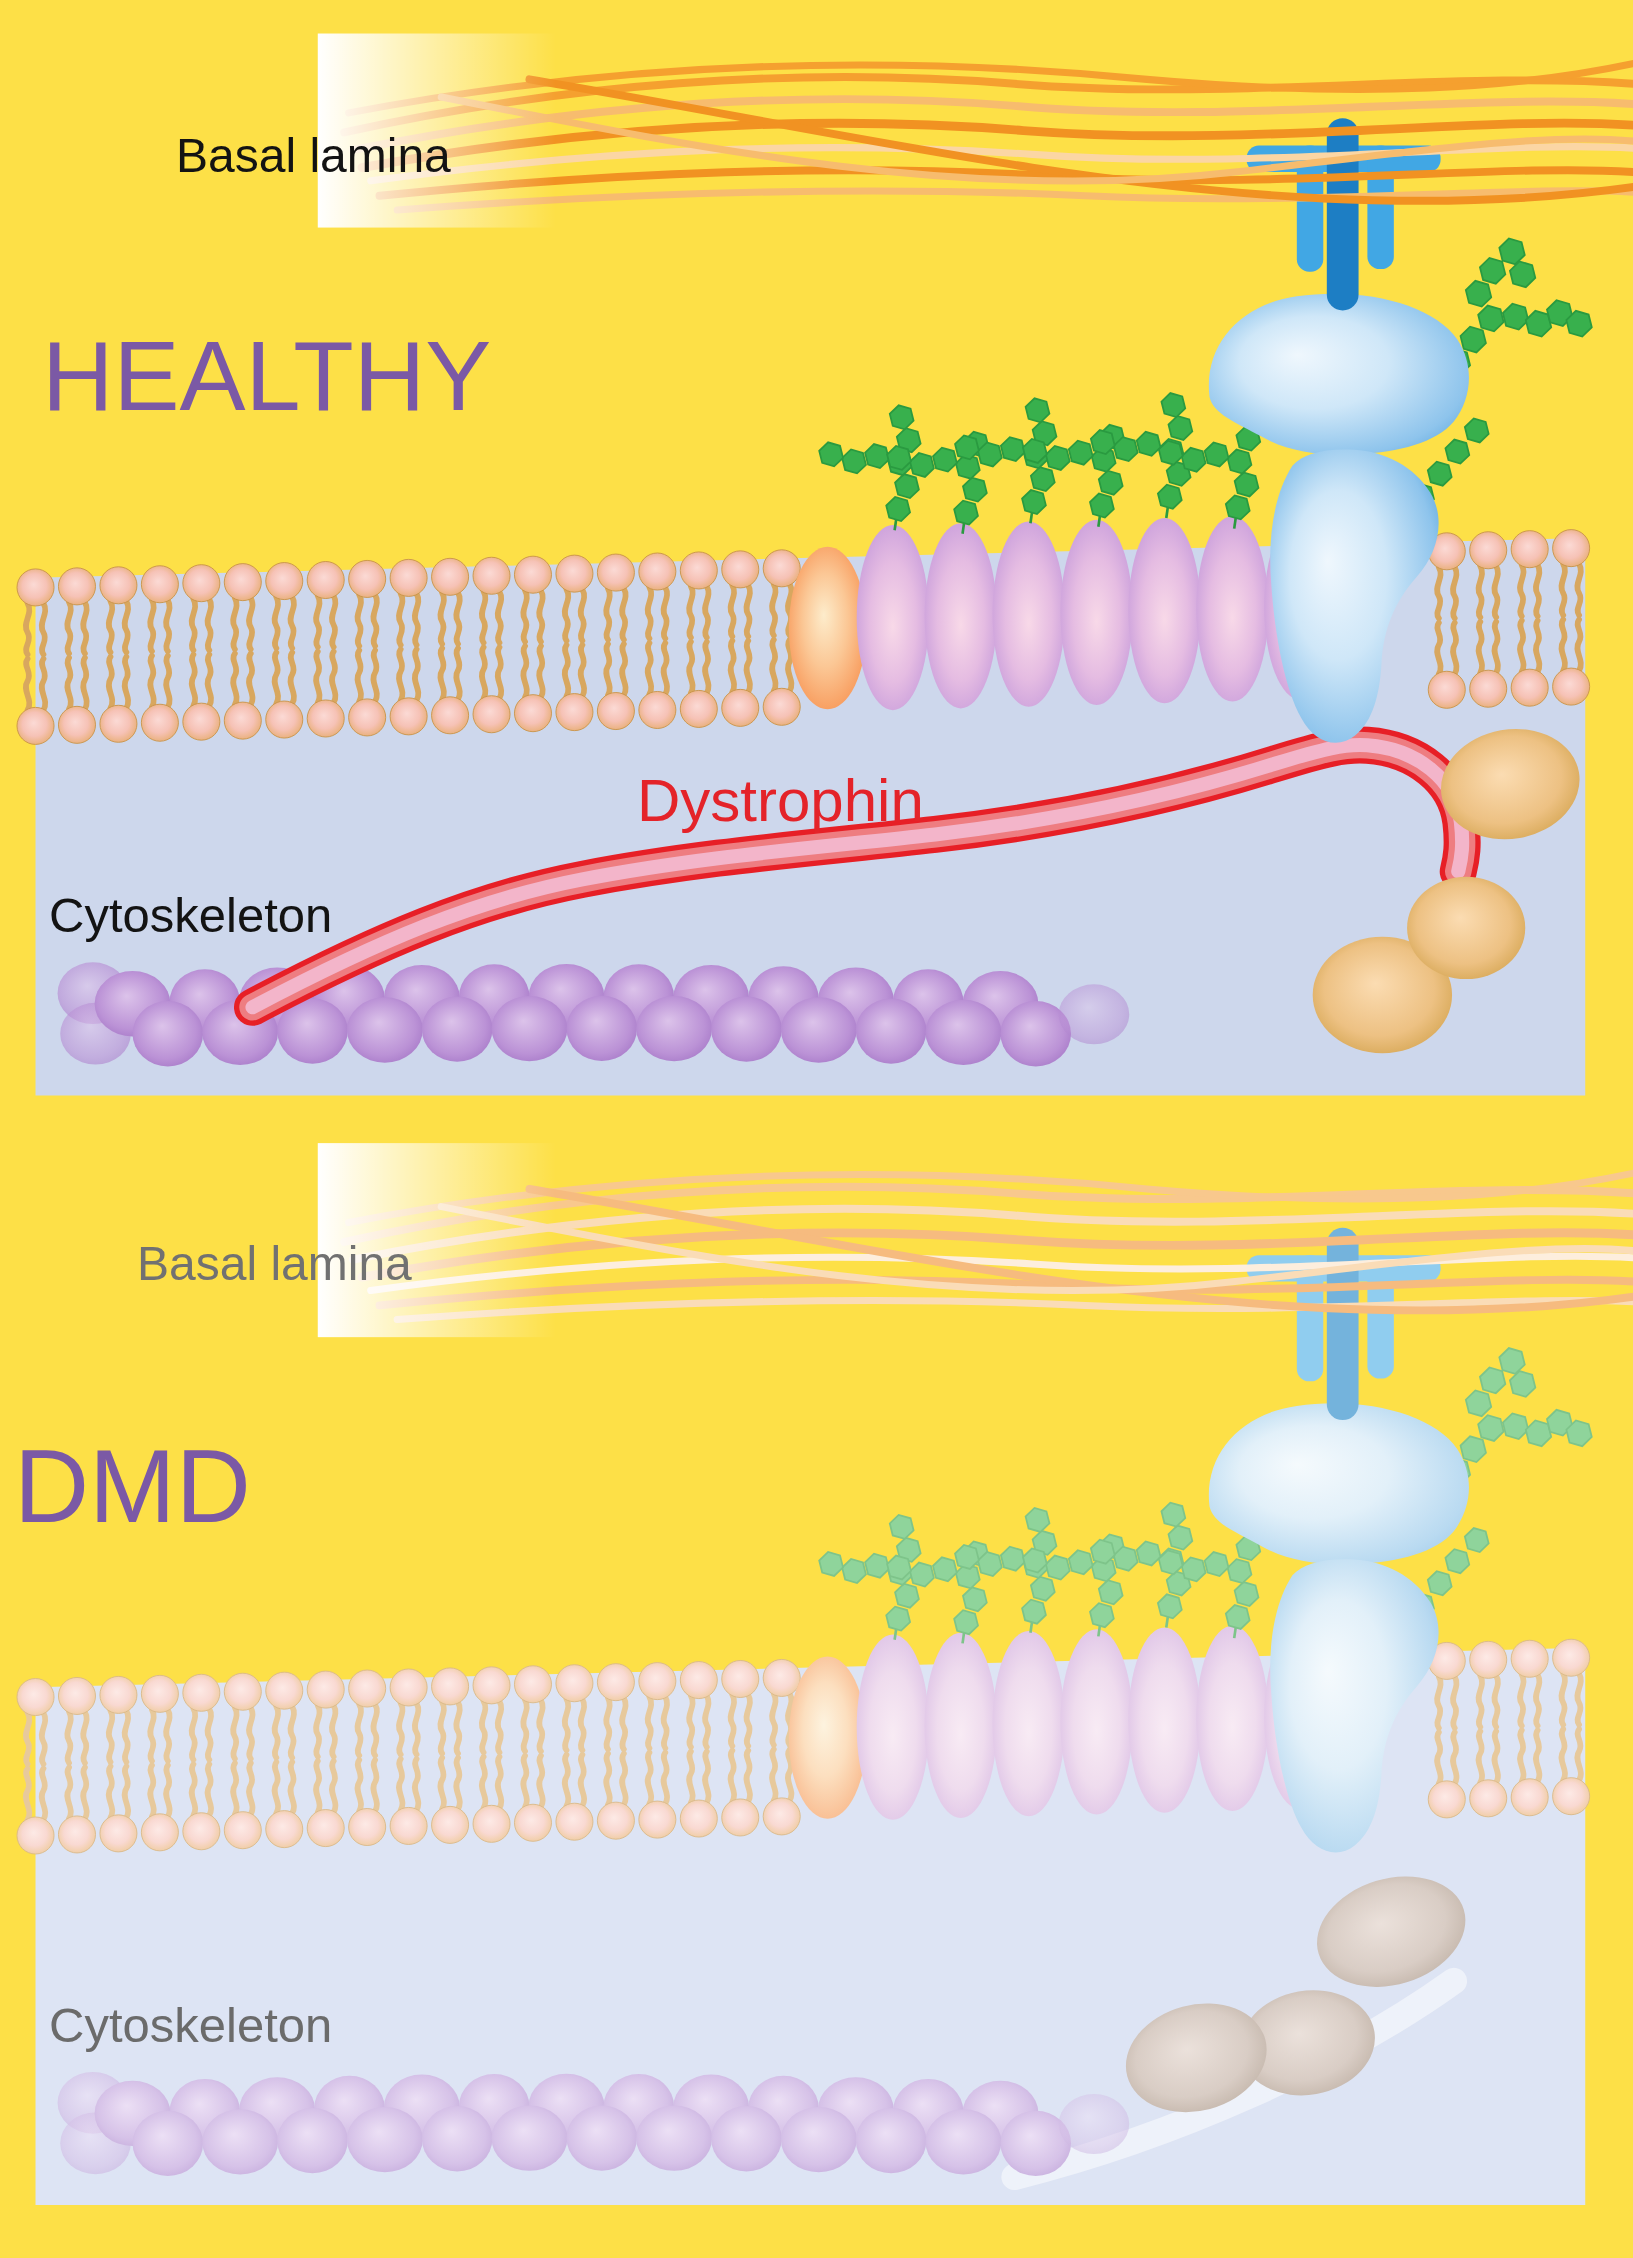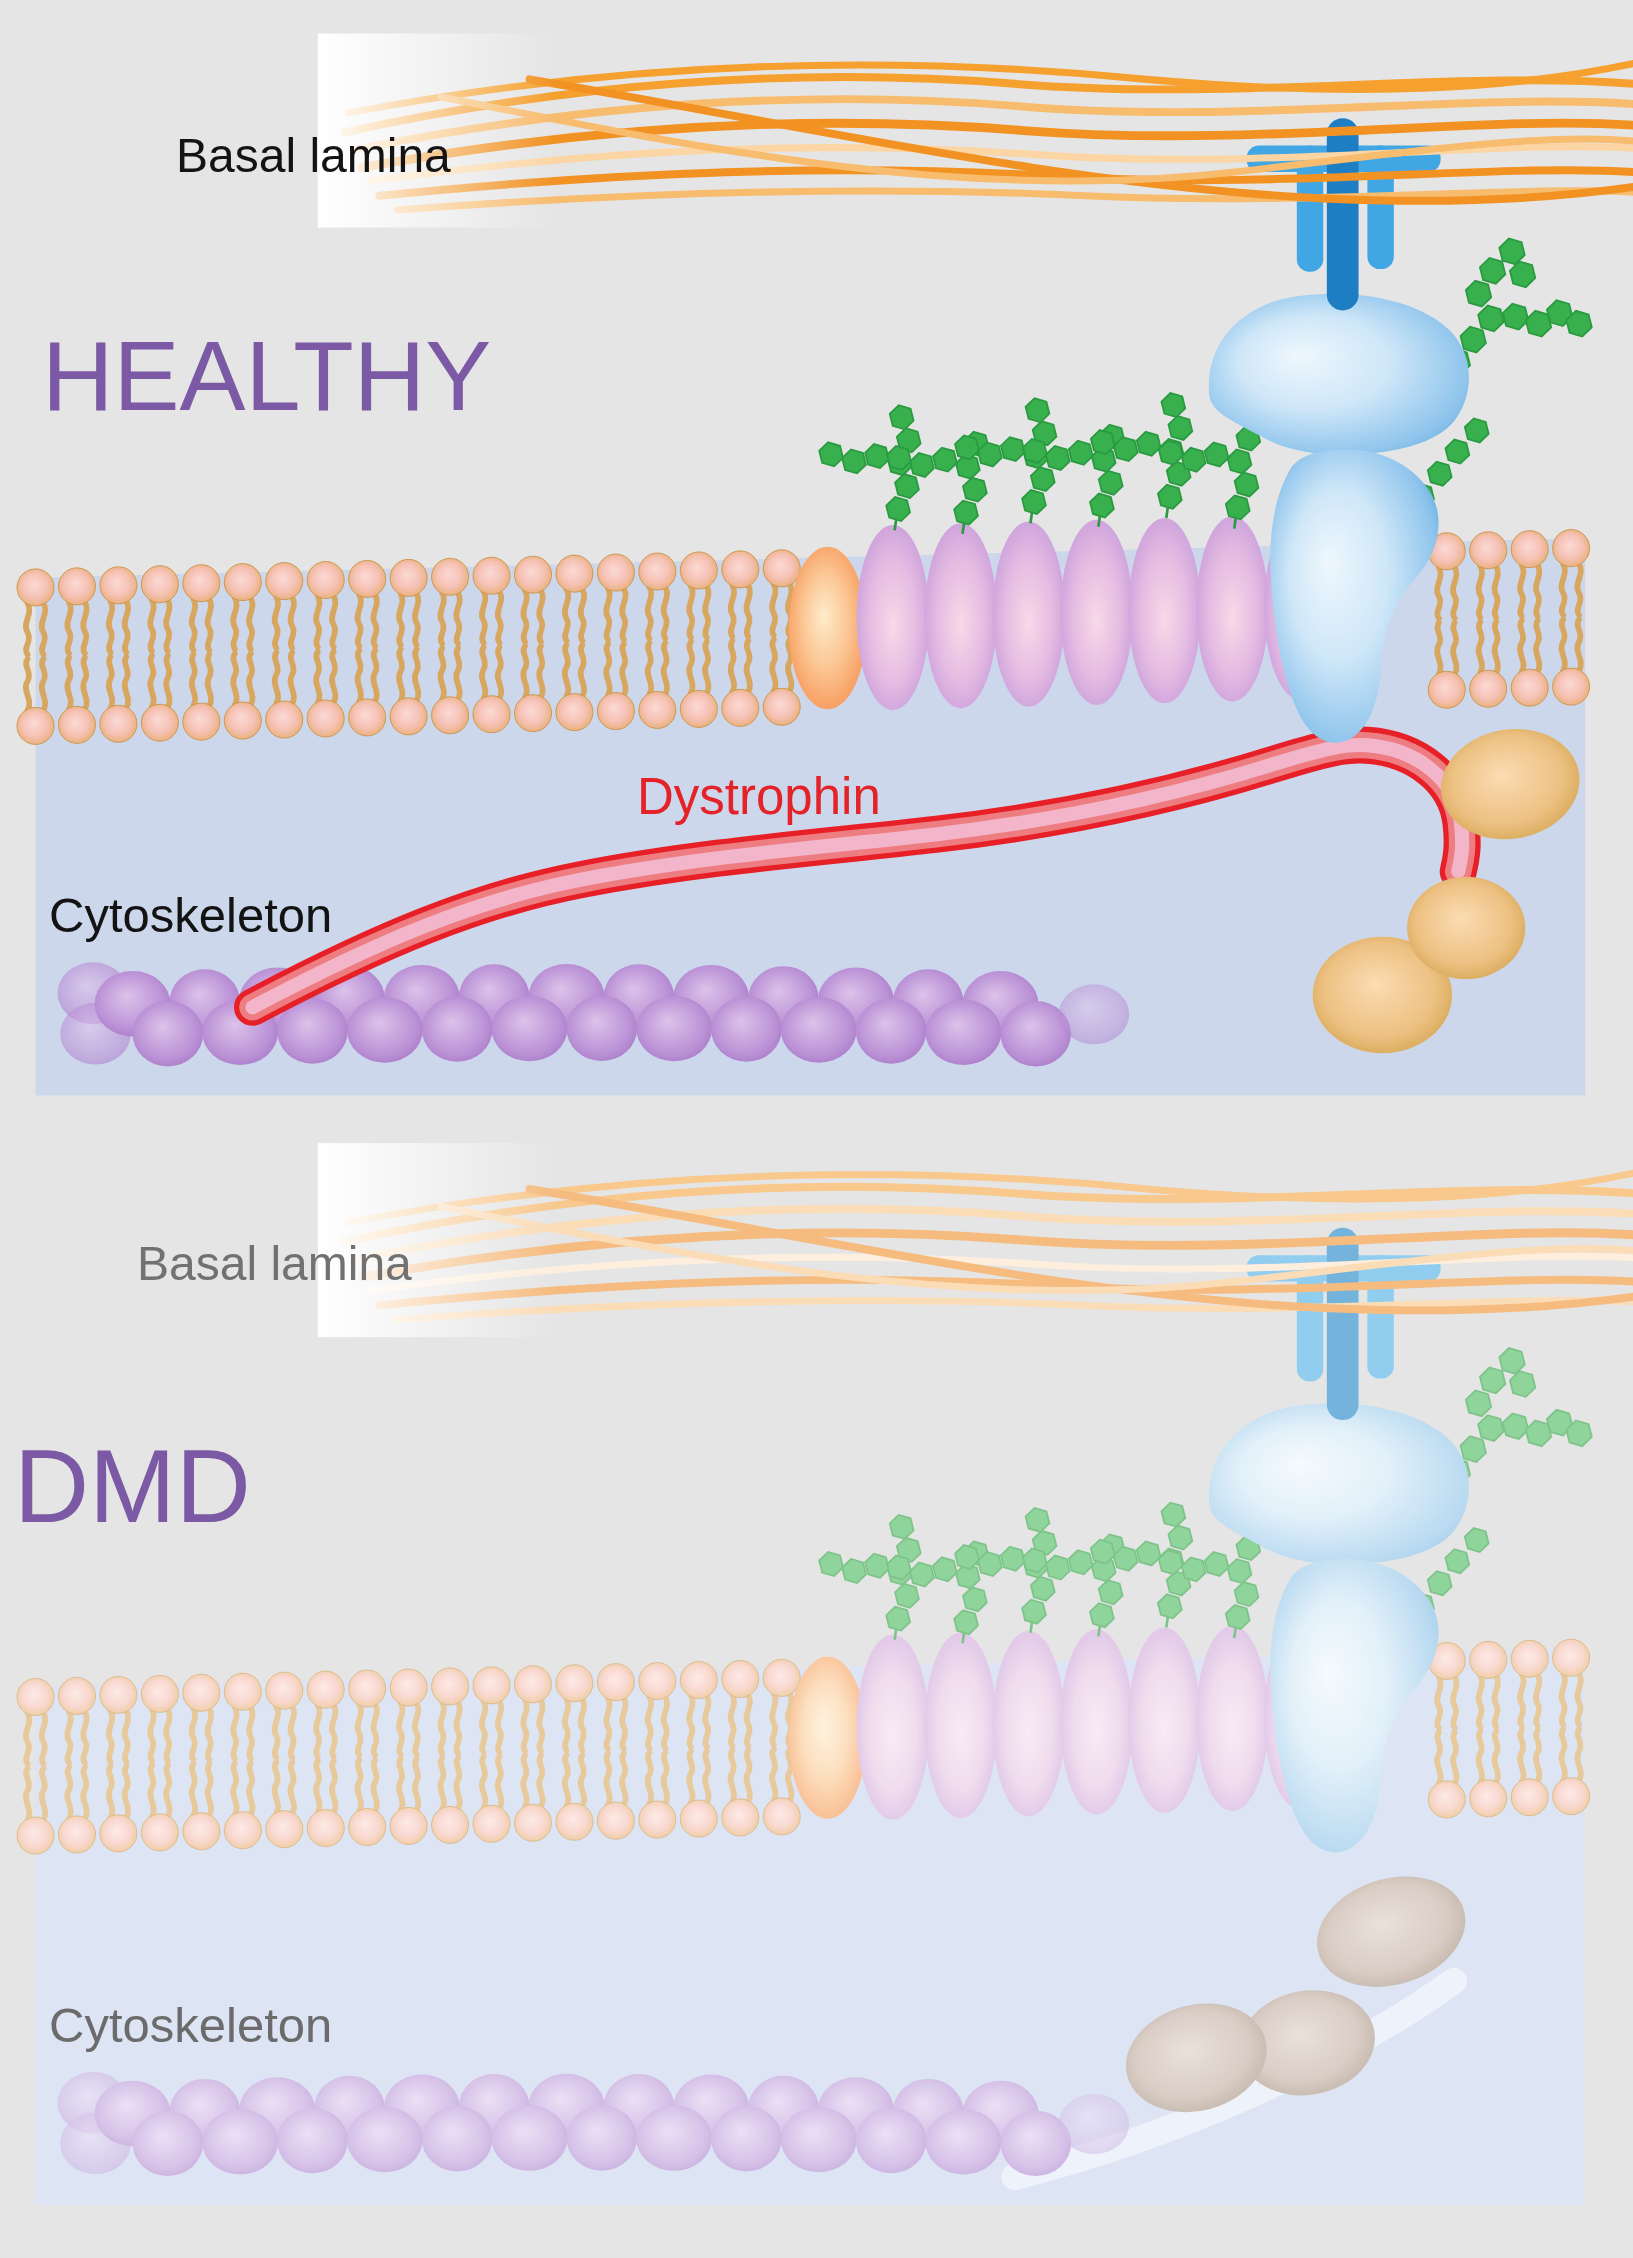--- a/index.html
+++ b/index.html
@@ -1,22 +1,22 @@
 <!DOCTYPE html>
 <html style="font-size:14px"><head>
 <meta charset="utf-8">
 <style>
   html,body{margin:0;padding:0;background:#ffffff;}
-  #stage{position:relative;width:1634px;height:2258px;background:#e5e5e5;overflow:hidden;
+  #stage{position:relative;width:1634px;height:2258px;background:#fde047;overflow:hidden;
          font-family:"Liberation Sans",sans-serif;}
   #art{position:absolute;left:0;top:0;}
   .lbl{position:absolute;white-space:nowrap;line-height:1;}
   #lbl-basal-h{left:176px;top:132px;font-size:48px;color:#131313;}
   #lbl-title-h{left:42px;top:326px;font-size:99px;color:#7b59a5;letter-spacing:0px;}
-  #lbl-dystrophin{left:637px;top:771px;font-size:51px;color:#e42329;}
+  #lbl-dystrophin{left:637px;top:771px;font-size:60px;color:#e42329;}
   #lbl-cyto-h{left:49px;top:891px;font-size:49px;color:#131313;}
   #lbl-basal-d{left:137px;top:1240px;font-size:48px;color:#717171;}
   #lbl-title-d{left:14px;top:1434px;font-size:104px;color:#7b59a5;}
   #lbl-cyto-d{left:49px;top:2001px;font-size:49px;color:#6b6b6b;}
 </style>
 </head>
 <body>
 
 <div id="stage">
   <svg id="art" width="1634" height="2258" viewBox="0 0 1852 2560">

